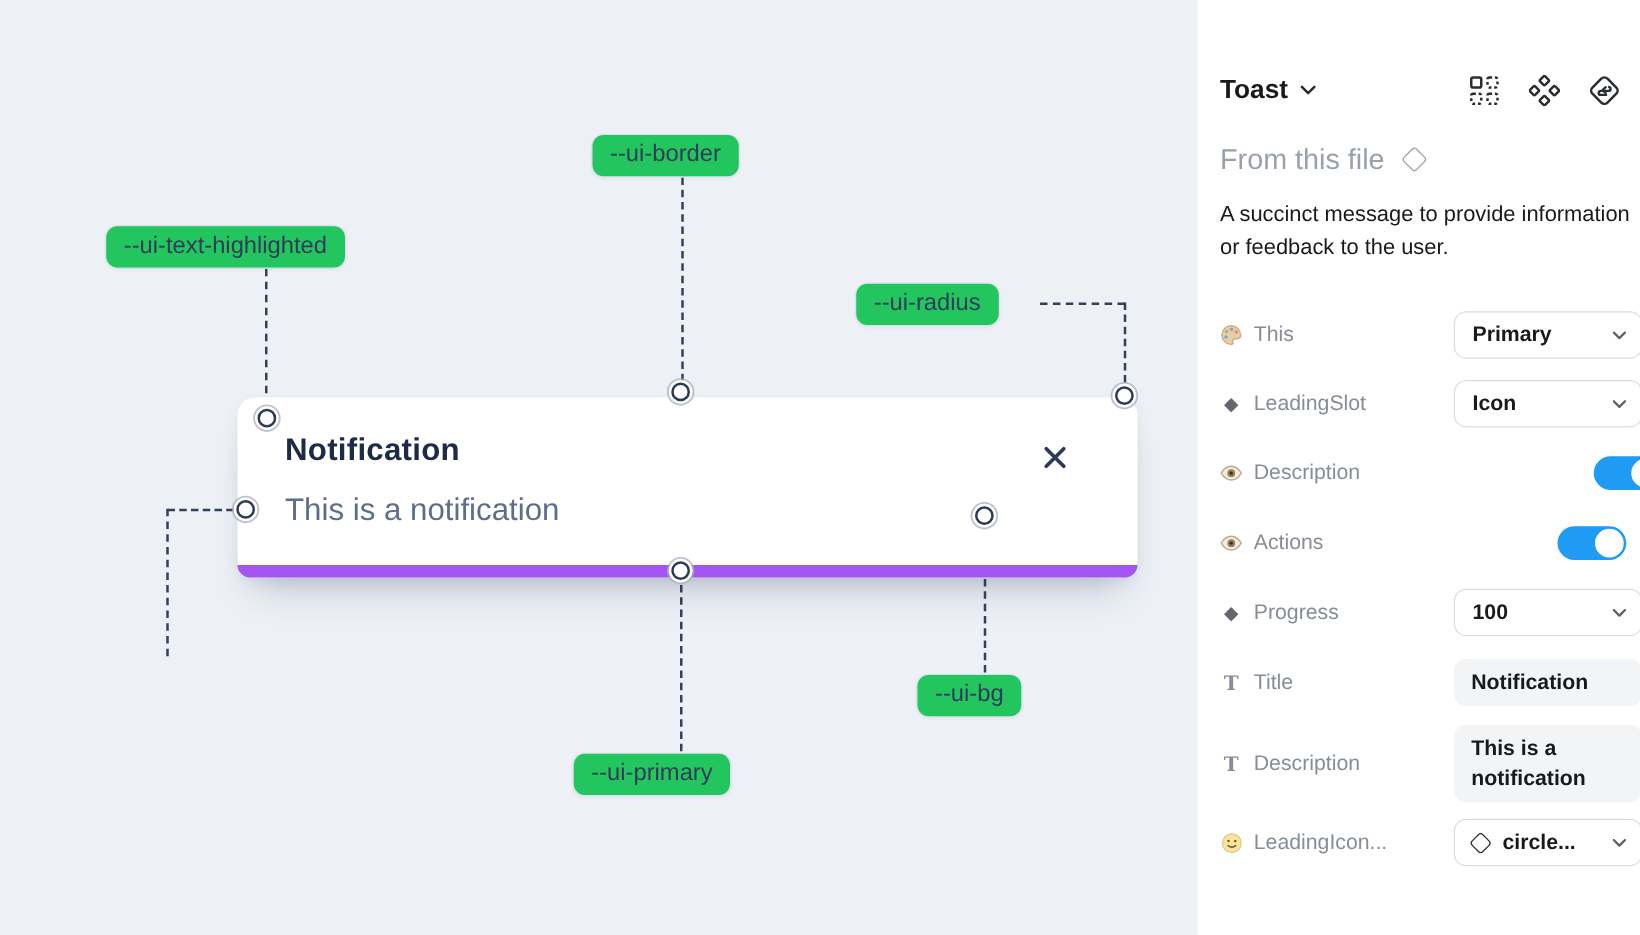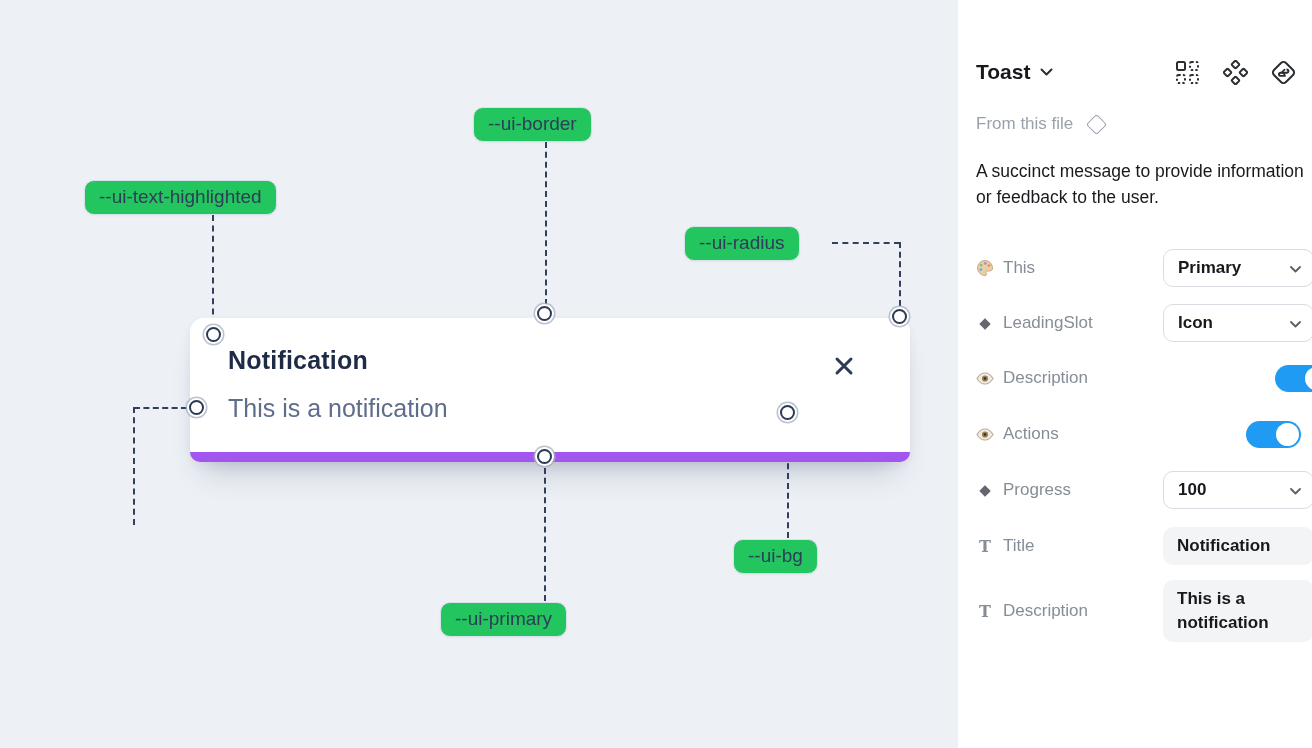--- a/index.html
+++ b/index.html
@@ -30,21 +30,21 @@
 
   
   .panel { position:absolute; left:958px; top:0; width:354px; height:748px; background:#ffffff; }
   .panel-header { position:absolute; left:18px; right:16px; top:56px; height:32px; display:flex; align-items:center; }
   .panel-title { font-size:21px; font-weight:700; color:#17191c; }
   .title-chevron { margin-left:10px; display:flex; align-items:center; cursor:pointer; }
   .header-icons { margin-left:auto; display:flex; align-items:center; gap:23px; }
   .hicon { width:25px; height:25px; cursor:pointer; }
 
   .source-row { position:absolute; left:18px; top:114px; display:flex; align-items:center; gap:12px; }
-  .source-text { font-size:17px; color:#9aa1ab; }
+  .source-text { font-size:23px; color:#9aa1ab; }
   .file-diamond { width:15px; height:15px; border:1.6px solid #9aa1ab; border-radius:3px; transform:rotate(45deg); margin-left:4px; }
 
   .panel-desc { position:absolute; left:18px; top:158px; width:328px; font-size:17.5px; line-height:26px; color:#17191c; }
 
   .prop-row { position:absolute; left:18px; width:320px; display:flex; align-items:center; }
   .prop-label { display:flex; align-items:center; gap:9px; font-size:17px; color:#868d97; }
   .prop-icon { width:18px; display:inline-flex; justify-content:center; }
   .diamond-glyph { font-size:15px; color:#63666d; font-family:"DejaVu Sans", sans-serif; }
   .t-glyph { font-size:16px; color:#868d97; font-family:"DejaVu Serif", serif; font-weight:600; }
   .prop-control { position:absolute; left:187px; }
@@ -91,21 +91,21 @@
     <div class="anchor" style="left:206px; top:327px;"></div>
     <div class="anchor" style="left:537px; top:306px;"></div>
     <div class="anchor" style="left:892px; top:309px;"></div>
     <div class="anchor" style="left:189px; top:400px;"></div>
     <div class="anchor" style="left:537px; top:449px;"></div>
     <div class="anchor" style="left:780px; top:405px;"></div>
 
     <div class="pill" style="left:473px; top:107px;">--ui-border</div>
     <div class="pill" style="left:684px; top:226px;">--ui-radius</div>
     <div class="pill" style="left:84px;  top:180px;">--ui-text-highlighted</div>
-    <div class="pill" style="left:440px; top:602px;">--ui-primary</div>
+    <div class="pill" style="left:458px; top:602px;">--ui-primary</div>
     <div class="pill" style="left:733px; top:539px;">--ui-bg</div>
   </div>
 
   <div class="panel">
 
     <div class="panel-header">
       <span class="panel-title">Toast</span>
       <span class="title-chevron">
         <svg width="13" height="8" viewBox="0 0 13 8">
             <path d="M1.5 1.5 L6.5 6.5 L11.5 1.5" fill="none" stroke="#2a2d31" stroke-width="2" stroke-linecap="round" stroke-linejoin="round"></path>
@@ -237,15 +237,35 @@
     <div class="prop-row" style="top:582px; height:58px;">
       <span class="prop-label">
         <span class="prop-icon t-glyph">T</span>
         <span>Description</span>
       </span>
       <span class="prop-control field">
         <span class="field-value">This is a notification</span>
       </span>
     </div>
 
+    <div class="prop-row" style="top:655px; height:38px;">
+      <span class="prop-label">
+        <span class="prop-icon">
+          <svg width="17" height="17" viewBox="0 0 17 17">
+              <circle cx="8.5" cy="8.5" r="7.5" fill="#fbe49f" stroke="#e4c87e" stroke-width="1"></circle>
+              <circle cx="5.8" cy="6.8" r="1" fill="#6b5b33"></circle>
+              <circle cx="11.2" cy="6.8" r="1" fill="#6b5b33"></circle>
+              <path d="M5.5 10.5 q3 2.4 6 0" fill="none" stroke="#6b5b33" stroke-width="1.2" stroke-linecap="round"></path>
+            </svg>
+        </span>
+        <span>LeadingIcon...</span>
+      </span>
+      <span class="prop-control select">
+        <span class="mini-diamond"></span>
+        <span class="select-value">circle...</span>
+        <span class="chev"><svg width="11" height="7" viewBox="0 0 11 7">
+              <path d="M1 1 L5.5 5.5 L10 1" fill="none" stroke="#5c6066" stroke-width="1.8" stroke-linecap="round" stroke-linejoin="round"></path>
+            </svg></span>
+      </span>
+    </div>
 
   </div>
 </div>
 
 </body></html>

